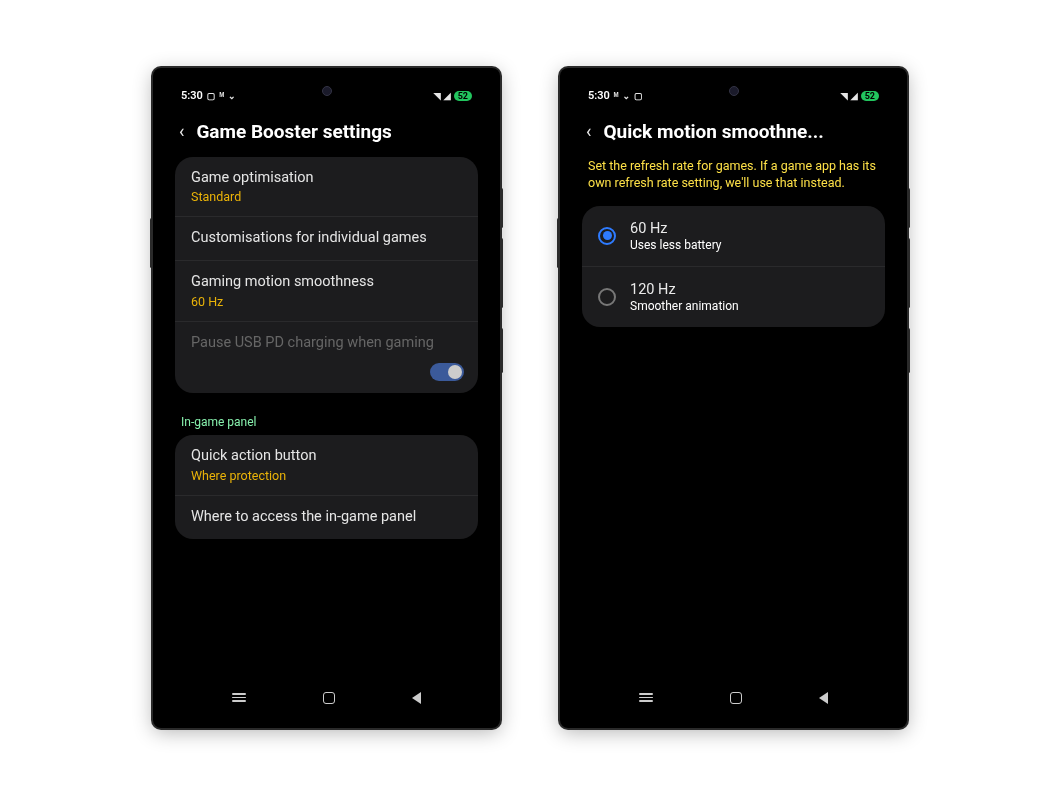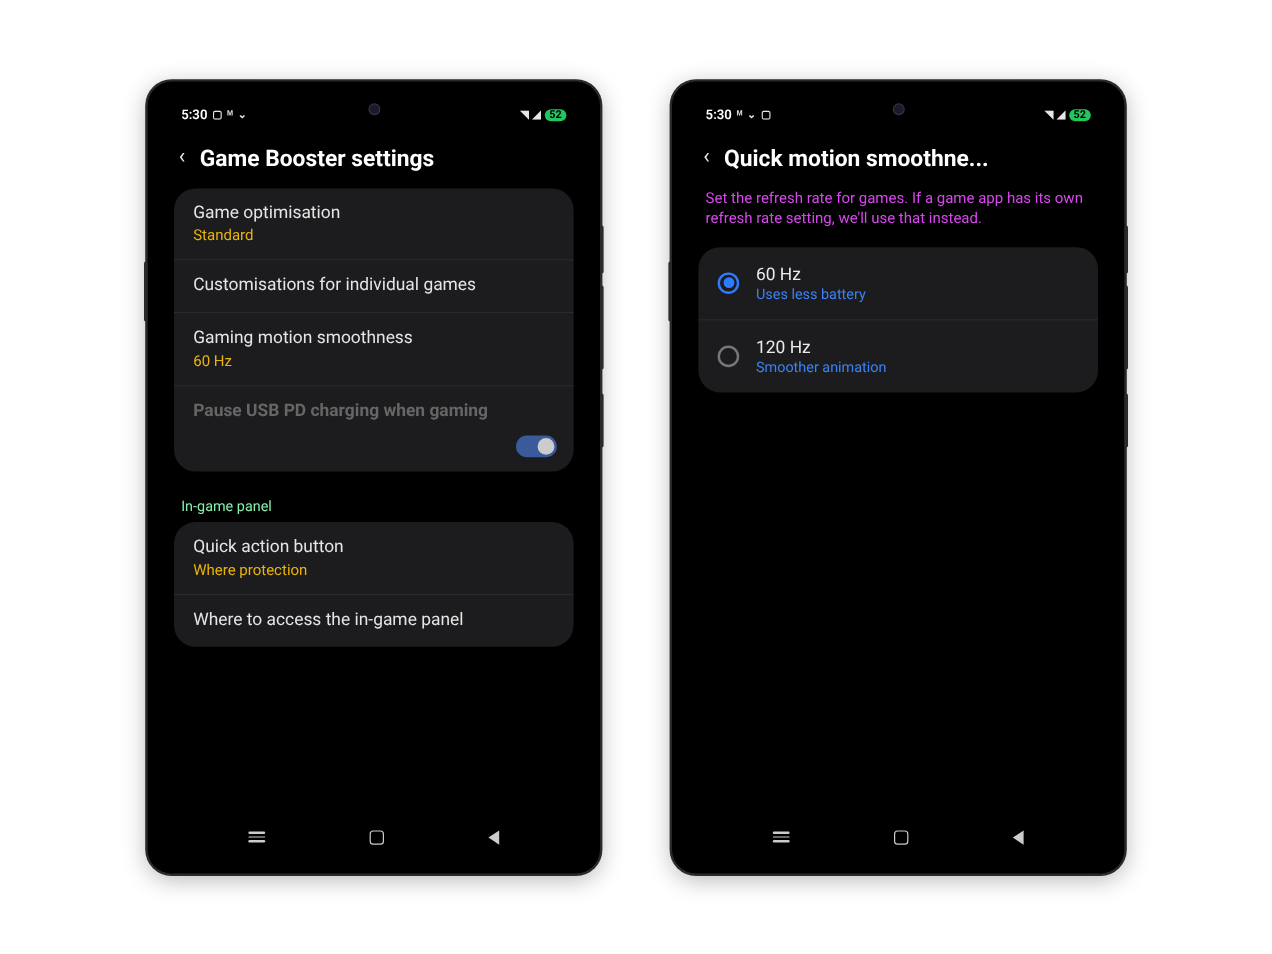--- a/index.html
+++ b/index.html
@@ -7,24 +7,24 @@
     background: #ffffff;
     font-family: -apple-system, BlinkMacSystemFont, "Segoe UI", Roboto, sans-serif;
     width: 1060px;
     height: 795px;
     display: flex;
     align-items: center;
     justify-content: center;
     gap: 60px;
   }
   .phone-frame {
-    width: 377px;
+    width: 347px;
     height: 660px;
     background: #000;
-    border-radius: 20px;
+    border-radius: 8px;
     padding: 10px;
     box-shadow: 0 0 0 2px #2a2a2a, 0 4px 20px rgba(0,0,0,0.3);
     position: relative;
   }
   .phone-screen {
     width: 100%;
     height: 100%;
     background: #000;
     border-radius: 28px;
     overflow: hidden;
@@ -84,21 +84,21 @@
   .page-title {
     font-size: 19px;
     font-weight: 700;
     color: #fff;
     white-space: nowrap;
     overflow: hidden;
     text-overflow: ellipsis;
   }
   .description-text {
     font-size: 12.5px;
-    color: #d946ef;
+    color: #fde047;
     line-height: 1.4;
     padding: 0 6px 14px 6px;
   }
   .card {
     background: #1c1c1e;
     border-radius: 18px;
     padding: 0;
     margin-bottom: 14px;
   }
   .row {
@@ -175,21 +175,21 @@
     height: 9px;
     background: #2e7bff;
     border-radius: 50%;
   }
   .radio-label {
     font-size: 14.5px;
     color: #eaeaea;
   }
   .radio-sub {
     font-size: 12px;
-    color: #3b82f6;
+    color: #ffffff;
     margin-top: 1px;
   }
   .nav-bar {
     height: 36px;
     display: flex;
     justify-content: space-around;
     align-items: center;
     padding: 0 30px 4px 30px;
   }
   .nav-recents { width:14px; display:flex; flex-direction:column; gap:2px;}
@@ -255,21 +255,21 @@
           <div class="row-label">Game optimisation</div>
           <div class="row-sub">Standard</div>
         </div>
         <div class="row">
           <div class="row-label">Customisations for individual games</div>
         </div>
         <div class="row">
           <div class="row-label">Gaming motion smoothness</div>
           <div class="row-sub">60 Hz</div>
         </div>
-        <div class="row disabled" style="padding-bottom:40px;font-weight:bold;">
+        <div class="row disabled" style="padding-bottom:40px;">
           <div class="row-label">Pause USB PD charging when gaming</div>
           <div class="toggle">
             <div class="toggle-knob"></div>
           </div>
         </div>
       </div>
 
       <div class="section-header">In-game panel</div>
 
       <div class="card">

